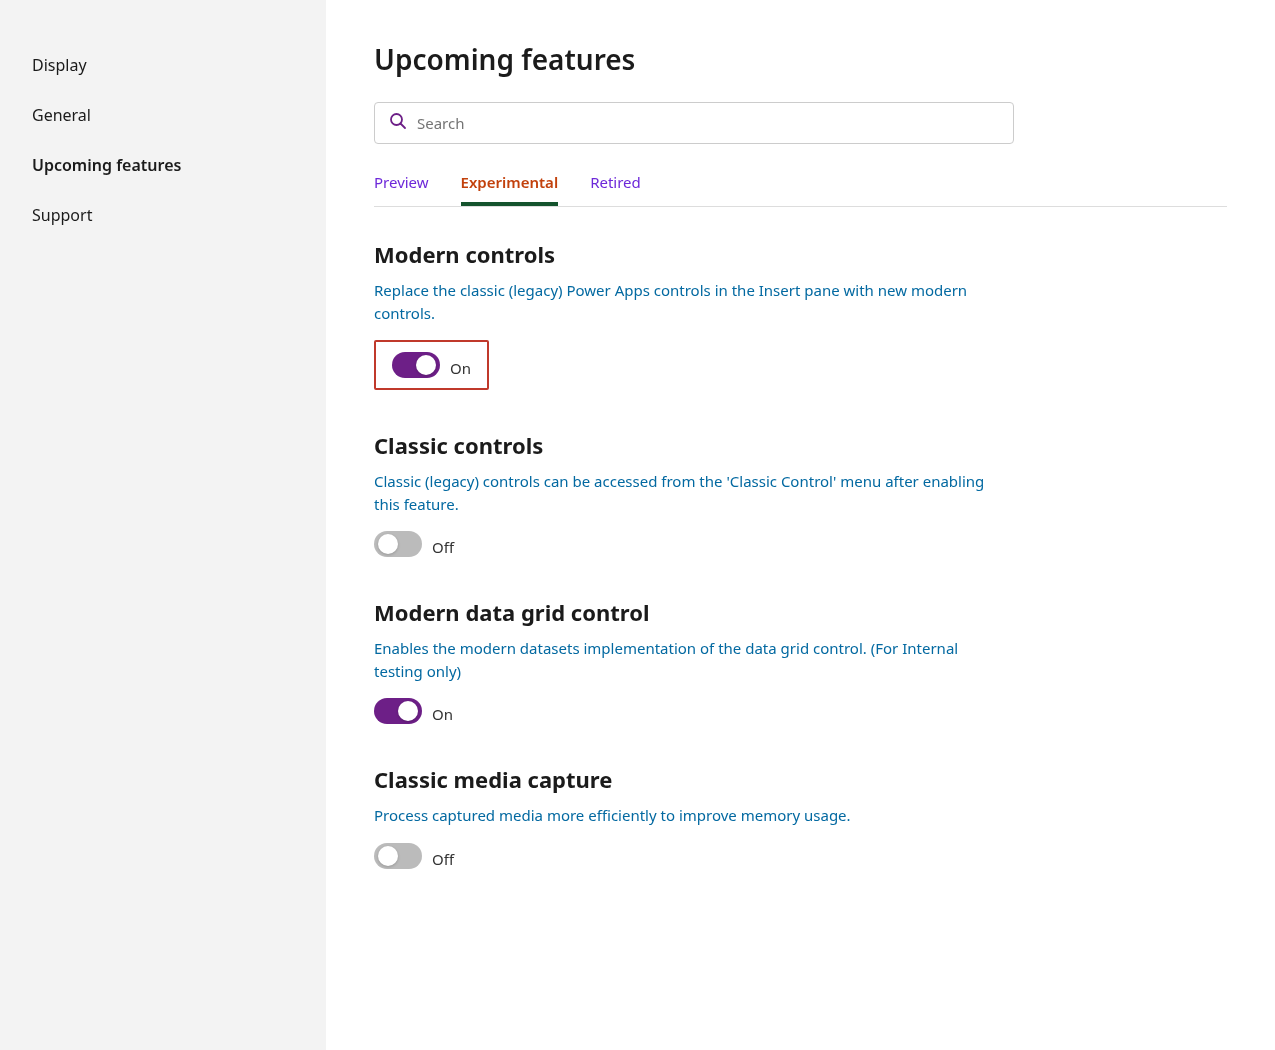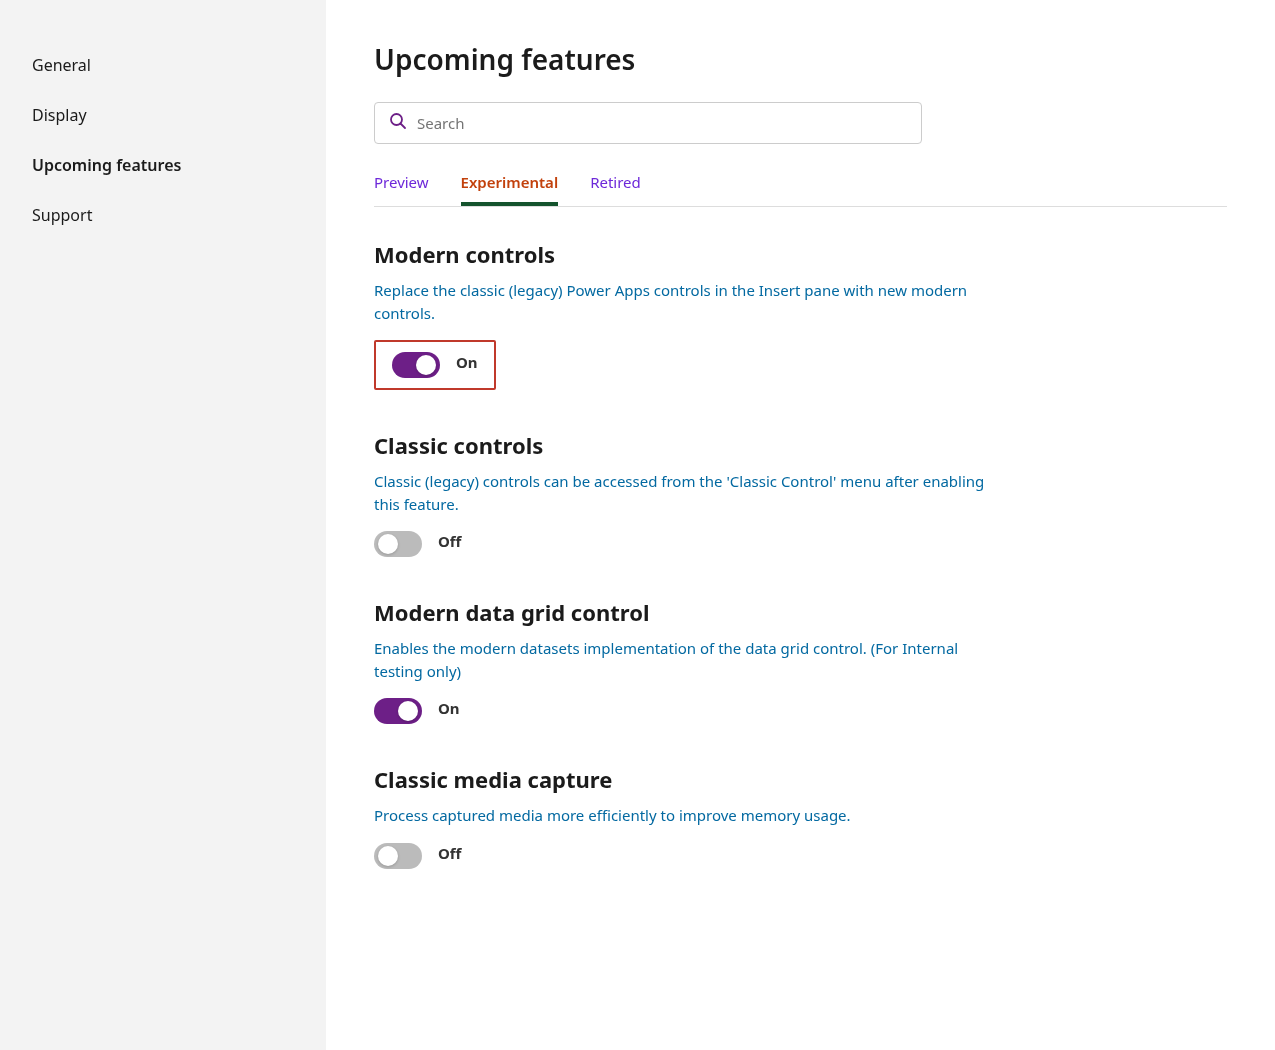--- a/index.html
+++ b/index.html
@@ -55,21 +55,21 @@
       margin-bottom: 24px;
     }
 
     
     .search-box {
       display: flex;
       align-items: center;
       border: 1px solid #ccc;
       border-radius: 4px;
       padding: 8px 14px;
-      width: 548px;
+      width: 640px;
       margin-bottom: 28px;
       background: #fff;
     }
     .search-icon {
       color: #6d1f87;
       font-size: 18px;
       margin-right: 10px;
       flex-shrink: 0;
     }
     .search-input {
@@ -116,23 +116,22 @@
       font-size: 15px;
       color: #0369a1;
       line-height: 1.5;
       margin-bottom: 16px;
       max-width: 620px;
     }
 
     
     .toggle-row {
       display: flex;
-      align-items: flex-start;
-      gap: 16px;
-      font-weight: bold;
+      align-items: flex-end;
+      gap: 10px;
     }
     .toggle {
       position: relative;
       width: 48px;
       height: 26px;
       border-radius: 13px;
       cursor: pointer;
       transition: background 0.2s;
       flex-shrink: 0;
     }
@@ -171,24 +170,24 @@
       padding: 10px 16px;
       border-radius: 2px;
     }
   </style>
 </head>
 <body>
 
 <aside class="sidebar">
 
   <div class="sidebar-item">
+    <span>Display</span>
+  </div>
+  <div class="sidebar-item">
     <span>General</span>
-  </div>
-  <div class="sidebar-item">
-    <span>Display</span>
   </div>
   <div class="sidebar-item active">
     <span>Upcoming features</span>
   </div>
   <div class="sidebar-item">
     <span>Support</span>
   </div>
 </aside>
 
 <main class="main">

